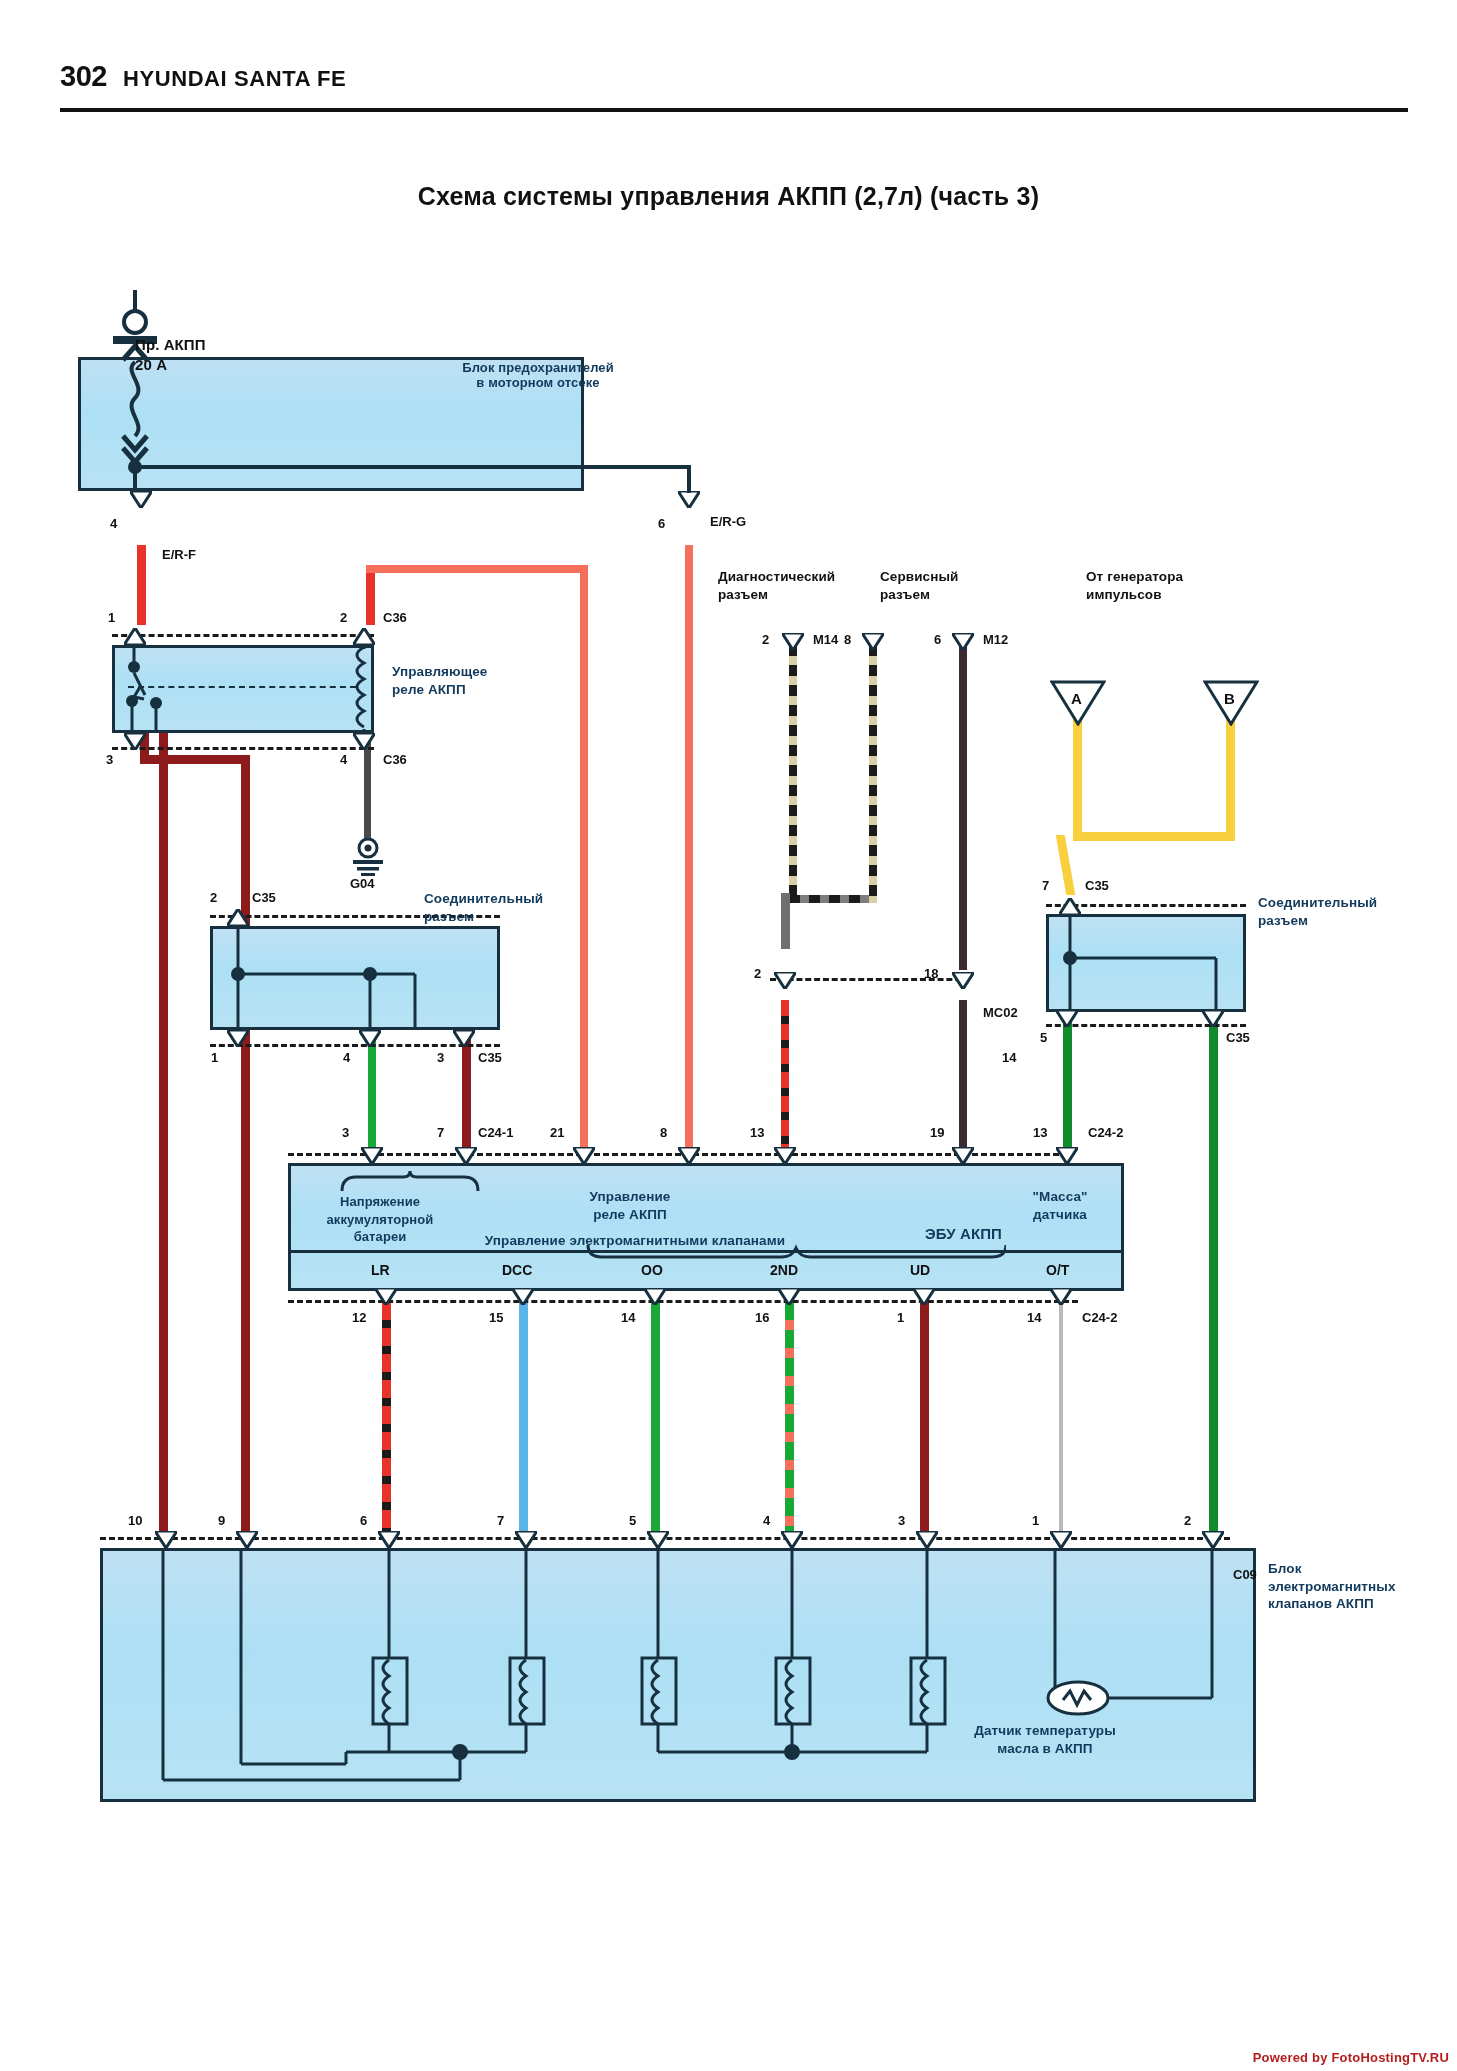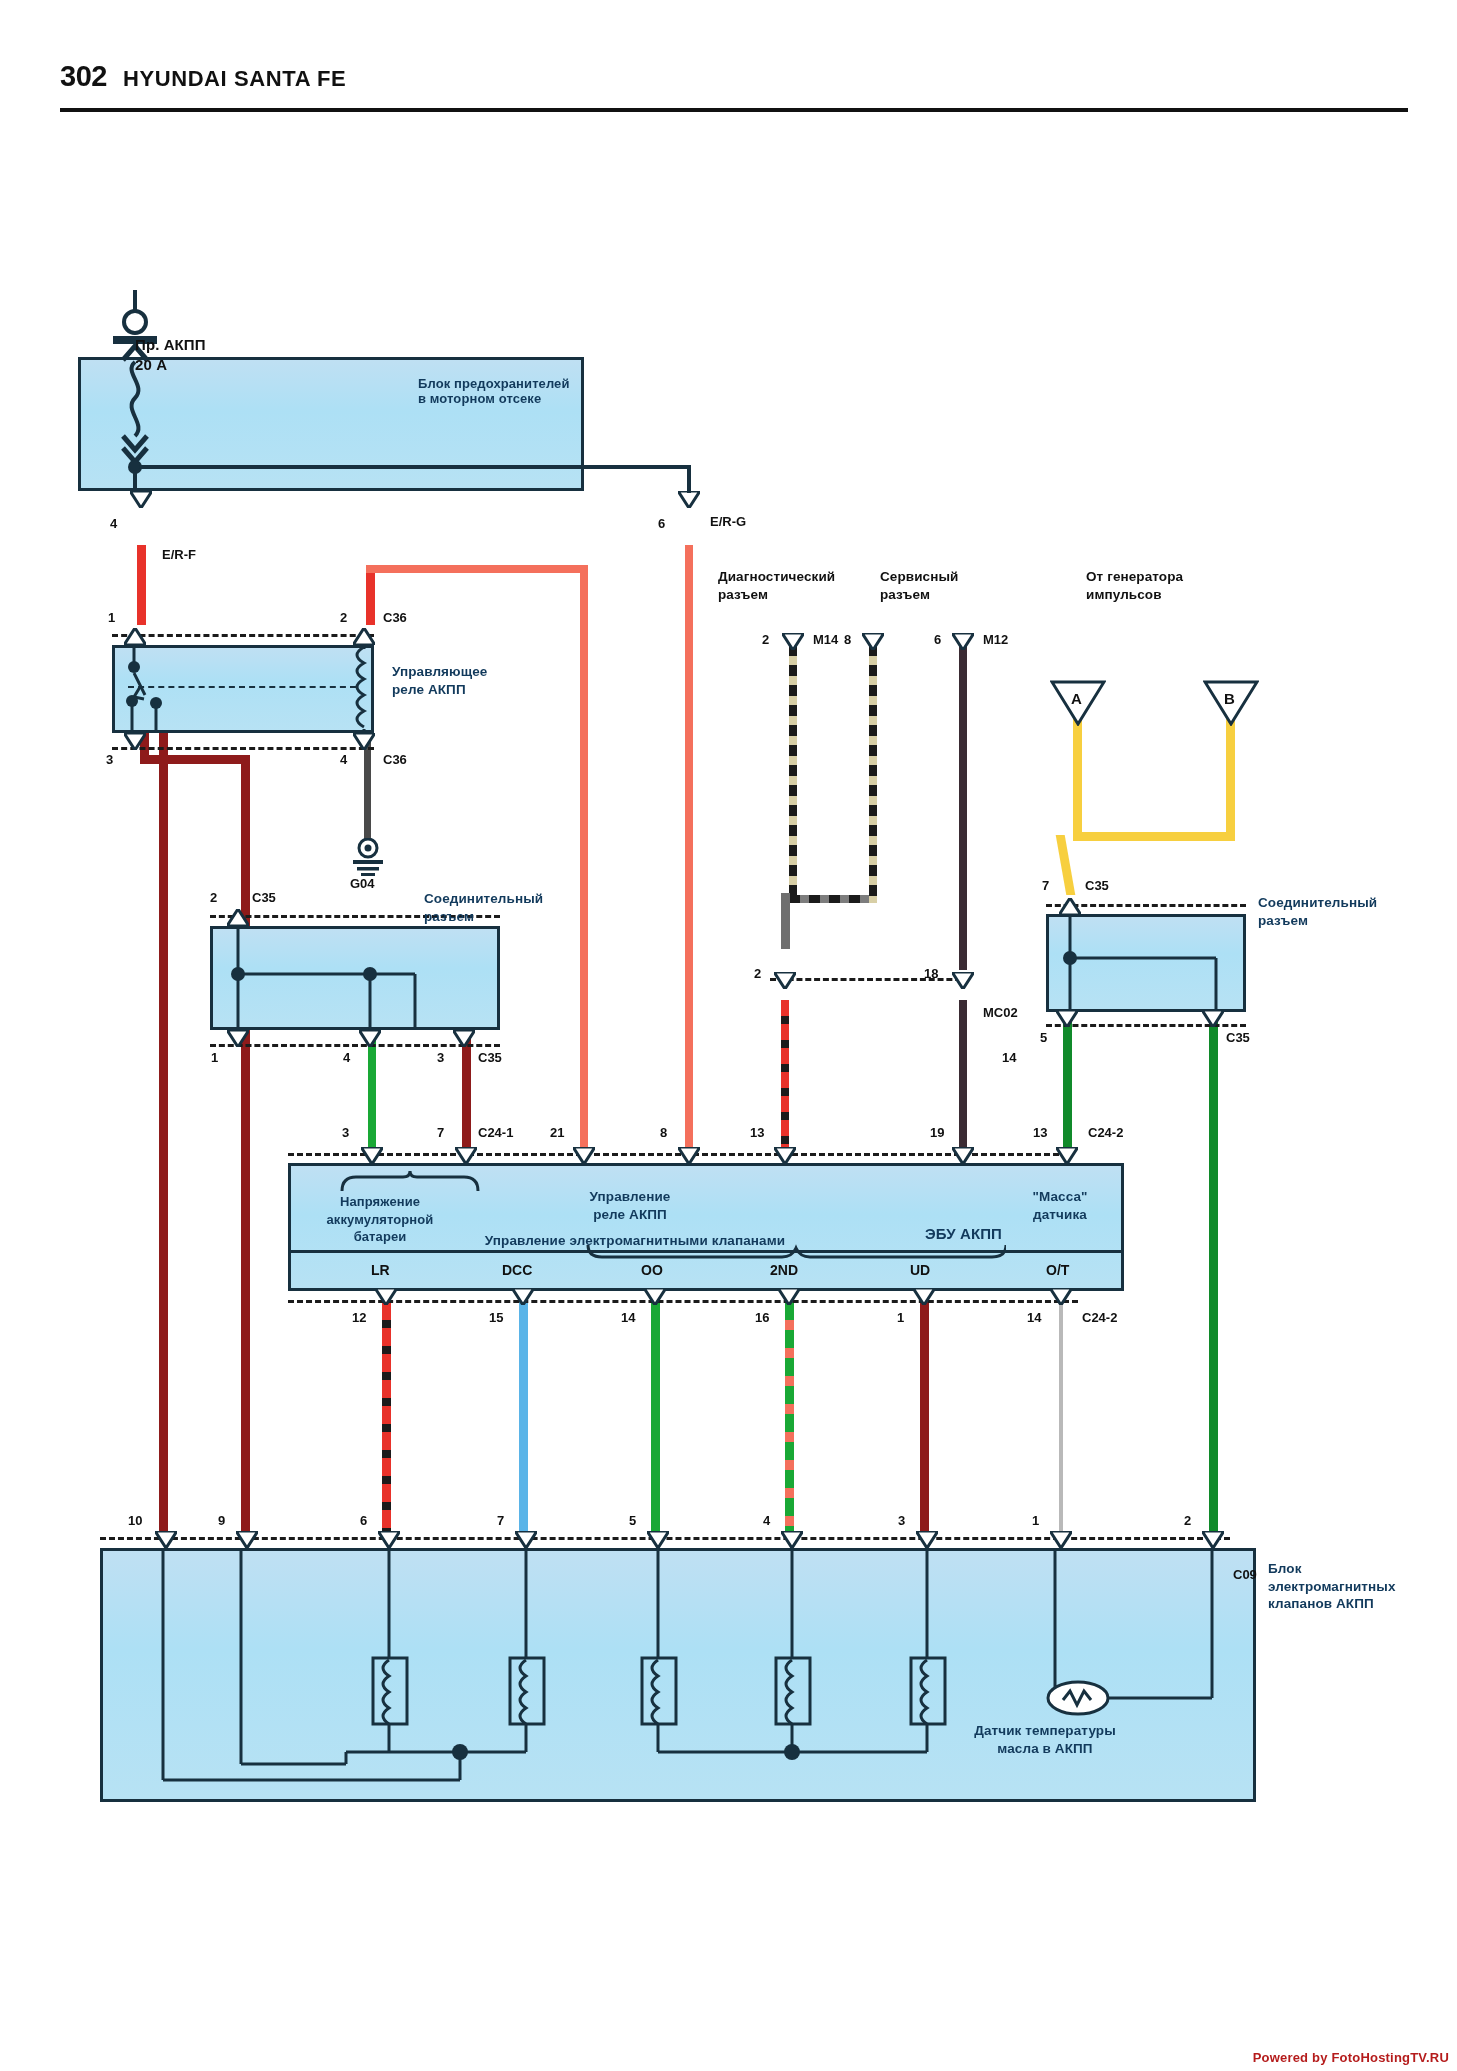--- a/index.html
+++ b/index.html
@@ -87,20 +87,21 @@
 </head>
 <body>
 
 <div id="page">
 
   <div id="page-header">
     <span class="pnum">302</span><span class="ptitle">HYUNDAI SANTA FE</span>
   </div>
   <div id="header-rule"></div>
 
+  <div id="doc-title">Схема системы управления АКПП (2,7л) (часть 3)</div>
 
   <div class="wire" style="left:137px; top:545px; width:9px; height:80px; background:#e8322a;"></div>
 
   <div class="wire" style="left:366px; top:565px; width:9px; height:60px; background:#e8322a;"></div>
 
   <div class="wire" style="left:366px; top:565px; width:222px; height:8px; background:#f4705c;"></div>
 
   <div class="wire" style="left:580px; top:565px; width:8px; height:588px; background:#f4705c;"></div>
 
   <div class="wire" style="left:685px; top:545px; width:8px; height:608px; background:#f4705c;"></div>
@@ -150,21 +151,21 @@
   <div class="wire" style="left:651px; top:1302px; width:9px; height:235px; background:#19a835;"></div>
 
   <div class="wire" style="left:785px; top:1302px; width:9px; height:235px;
        background:repeating-linear-gradient(180deg,#19a835 0 18px,#f4705c 18px 28px);"></div>
 
   <div class="wire" style="left:920px; top:1302px; width:9px; height:235px; background:#8e1b1b;"></div>
 
   <div class="wire" style="left:1059px; top:1302px; width:4px; height:235px; background:#b9b9b9;"></div>
 
   <div class="blk" style="left:78px; top:357px; width:506px; height:134px;"></div>
-  <div class="lbl blue" style="left:538px; top:376px; width:240px; text-align:left; transform:translateX(-120px); font-size:13px;">Блок предохранителей
+  <div class="lbl blue" style="left:538px; top:360px; width:240px; text-align:center; transform:translateX(-120px); font-size:13px;">Блок предохранителей
 в моторном отсеке</div>
 
   <svg style="position:absolute; left:95px; top:290px; width:80px; height:215px;" viewBox="0 0 80 215">
     <line x1="40" y1="0" x2="40" y2="22" stroke="#17303f" stroke-width="4"></line>
     <circle cx="40" cy="32" r="11" fill="#ffffff" stroke="#17303f" stroke-width="4"></circle>
     <rect x="18" y="46" width="44" height="8" fill="#17303f"></rect>
     <polyline points="28,70 40,56 52,70" fill="none" stroke="#17303f" stroke-width="5"></polyline>
     <path d="M40 72 C 28 82, 52 96, 40 108 C 28 120, 52 134, 40 146" fill="none" stroke="#17303f" stroke-width="4"></path>
     <polyline points="28,146 40,160 52,146" fill="none" stroke="#17303f" stroke-width="5"></polyline>
     <polyline points="28,158 40,172 52,158" fill="none" stroke="#17303f" stroke-width="5"></polyline>

